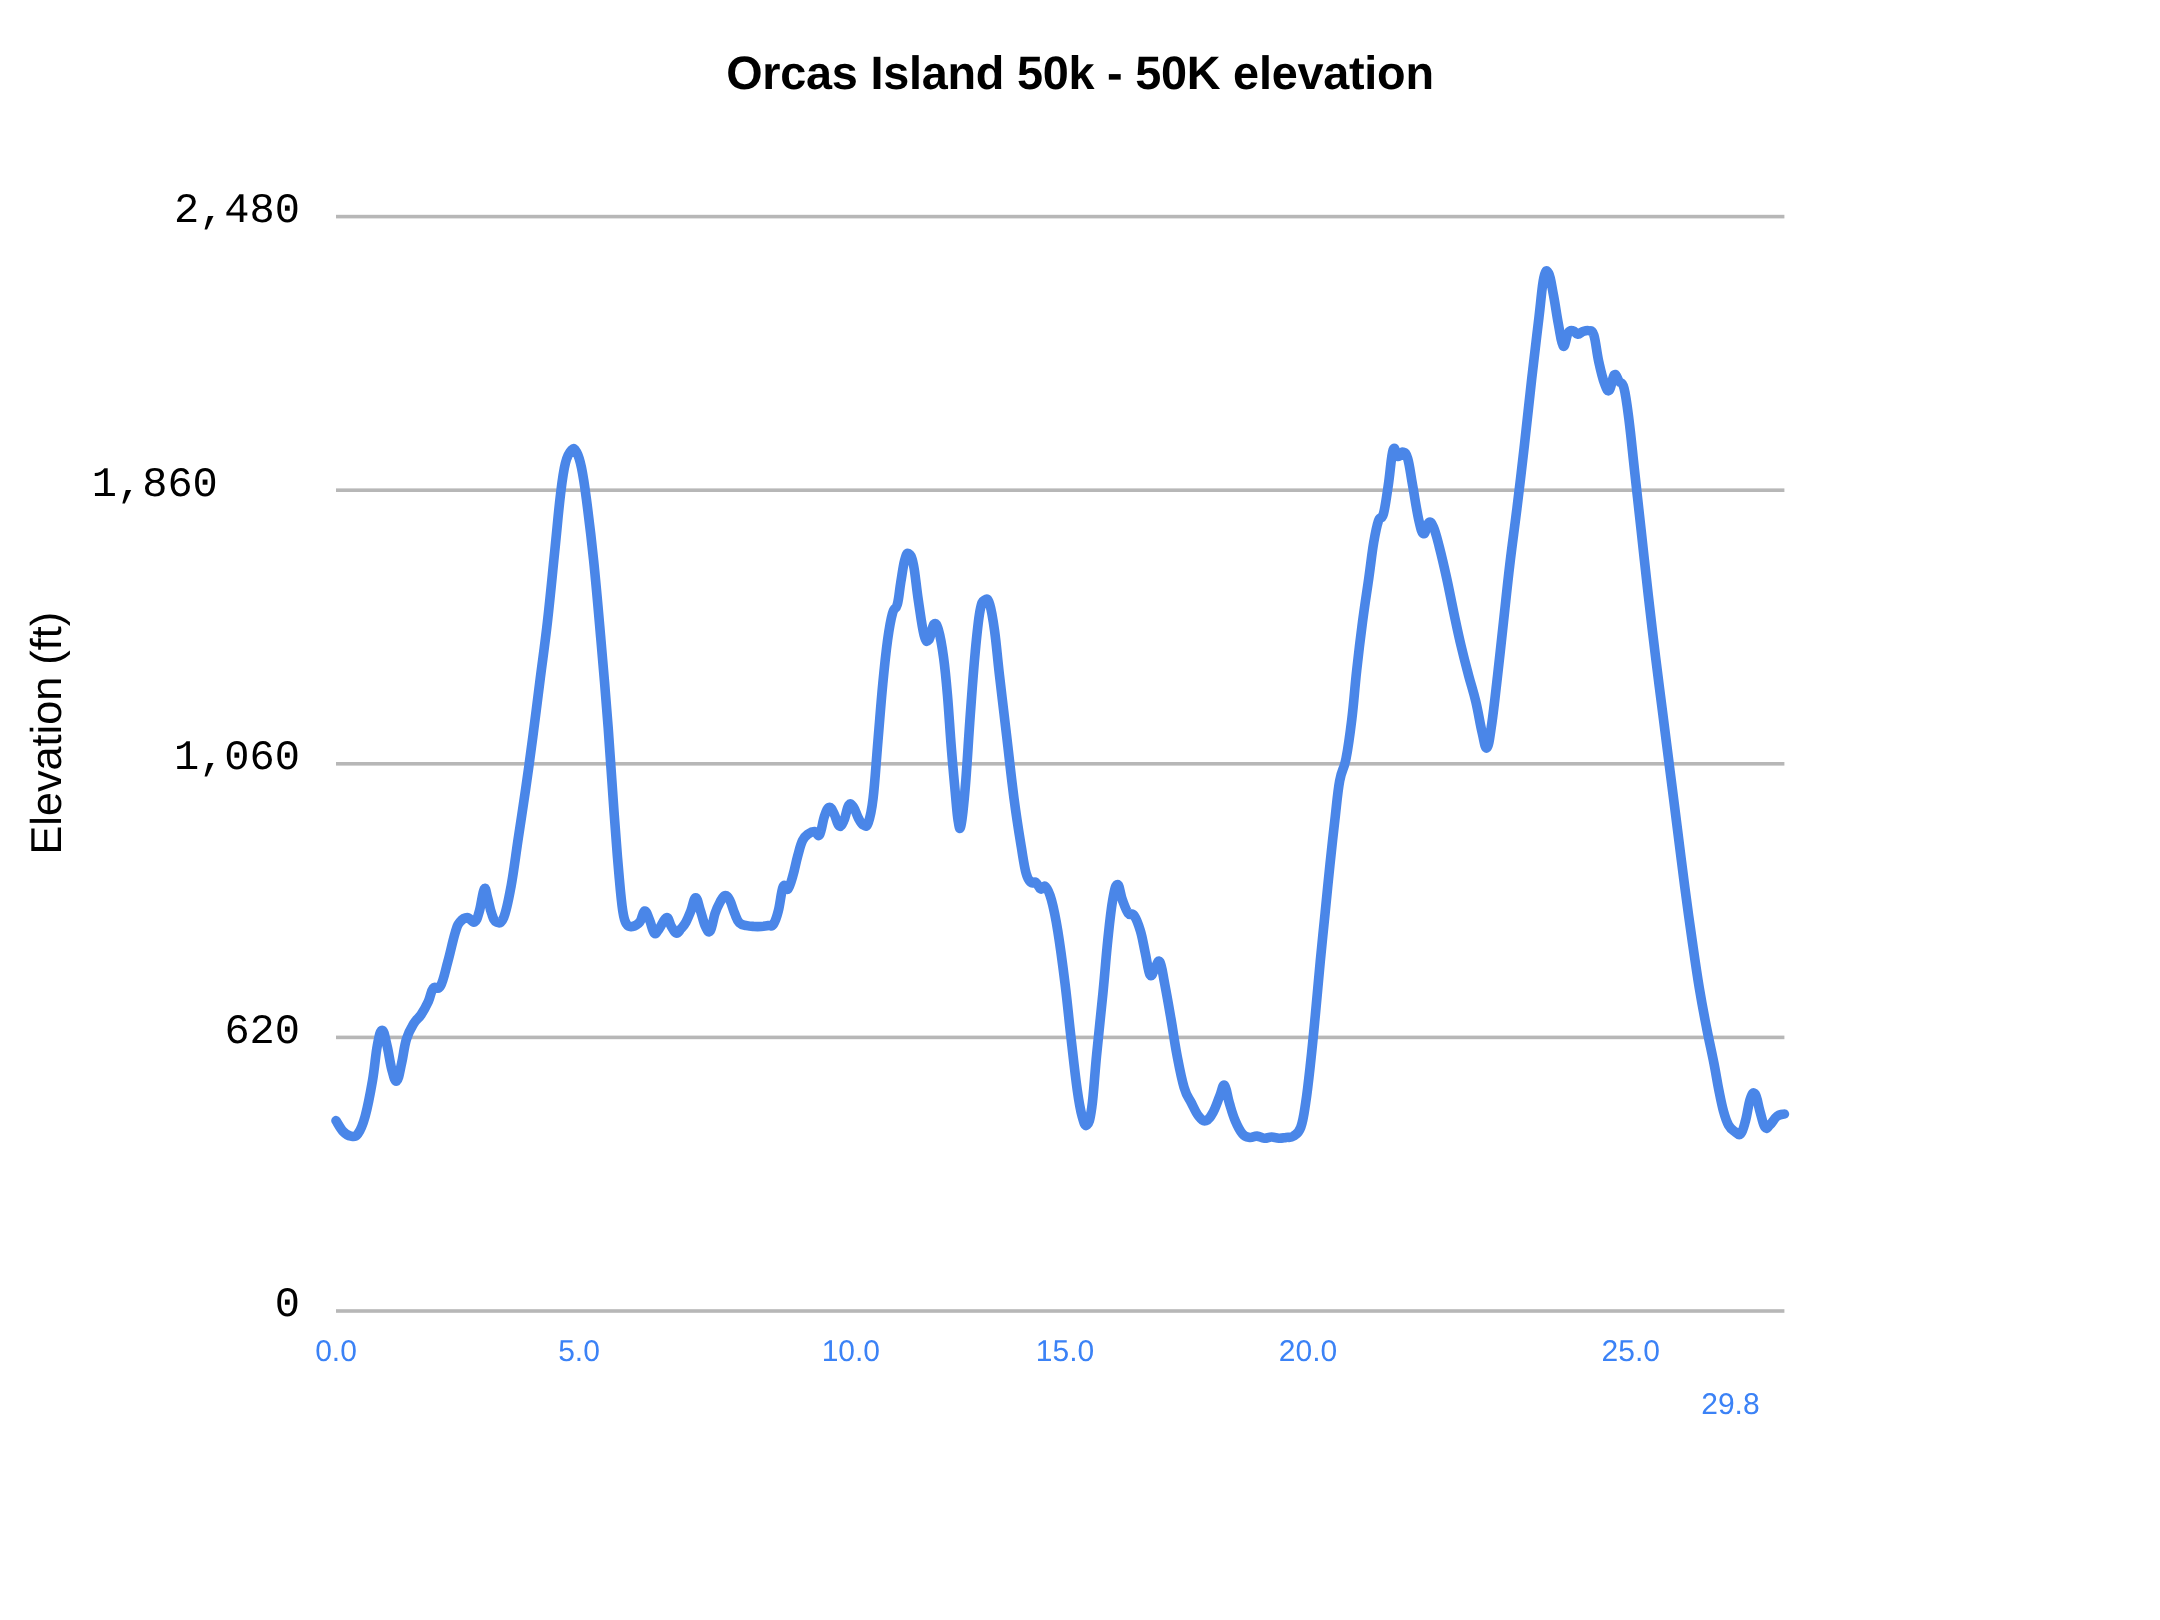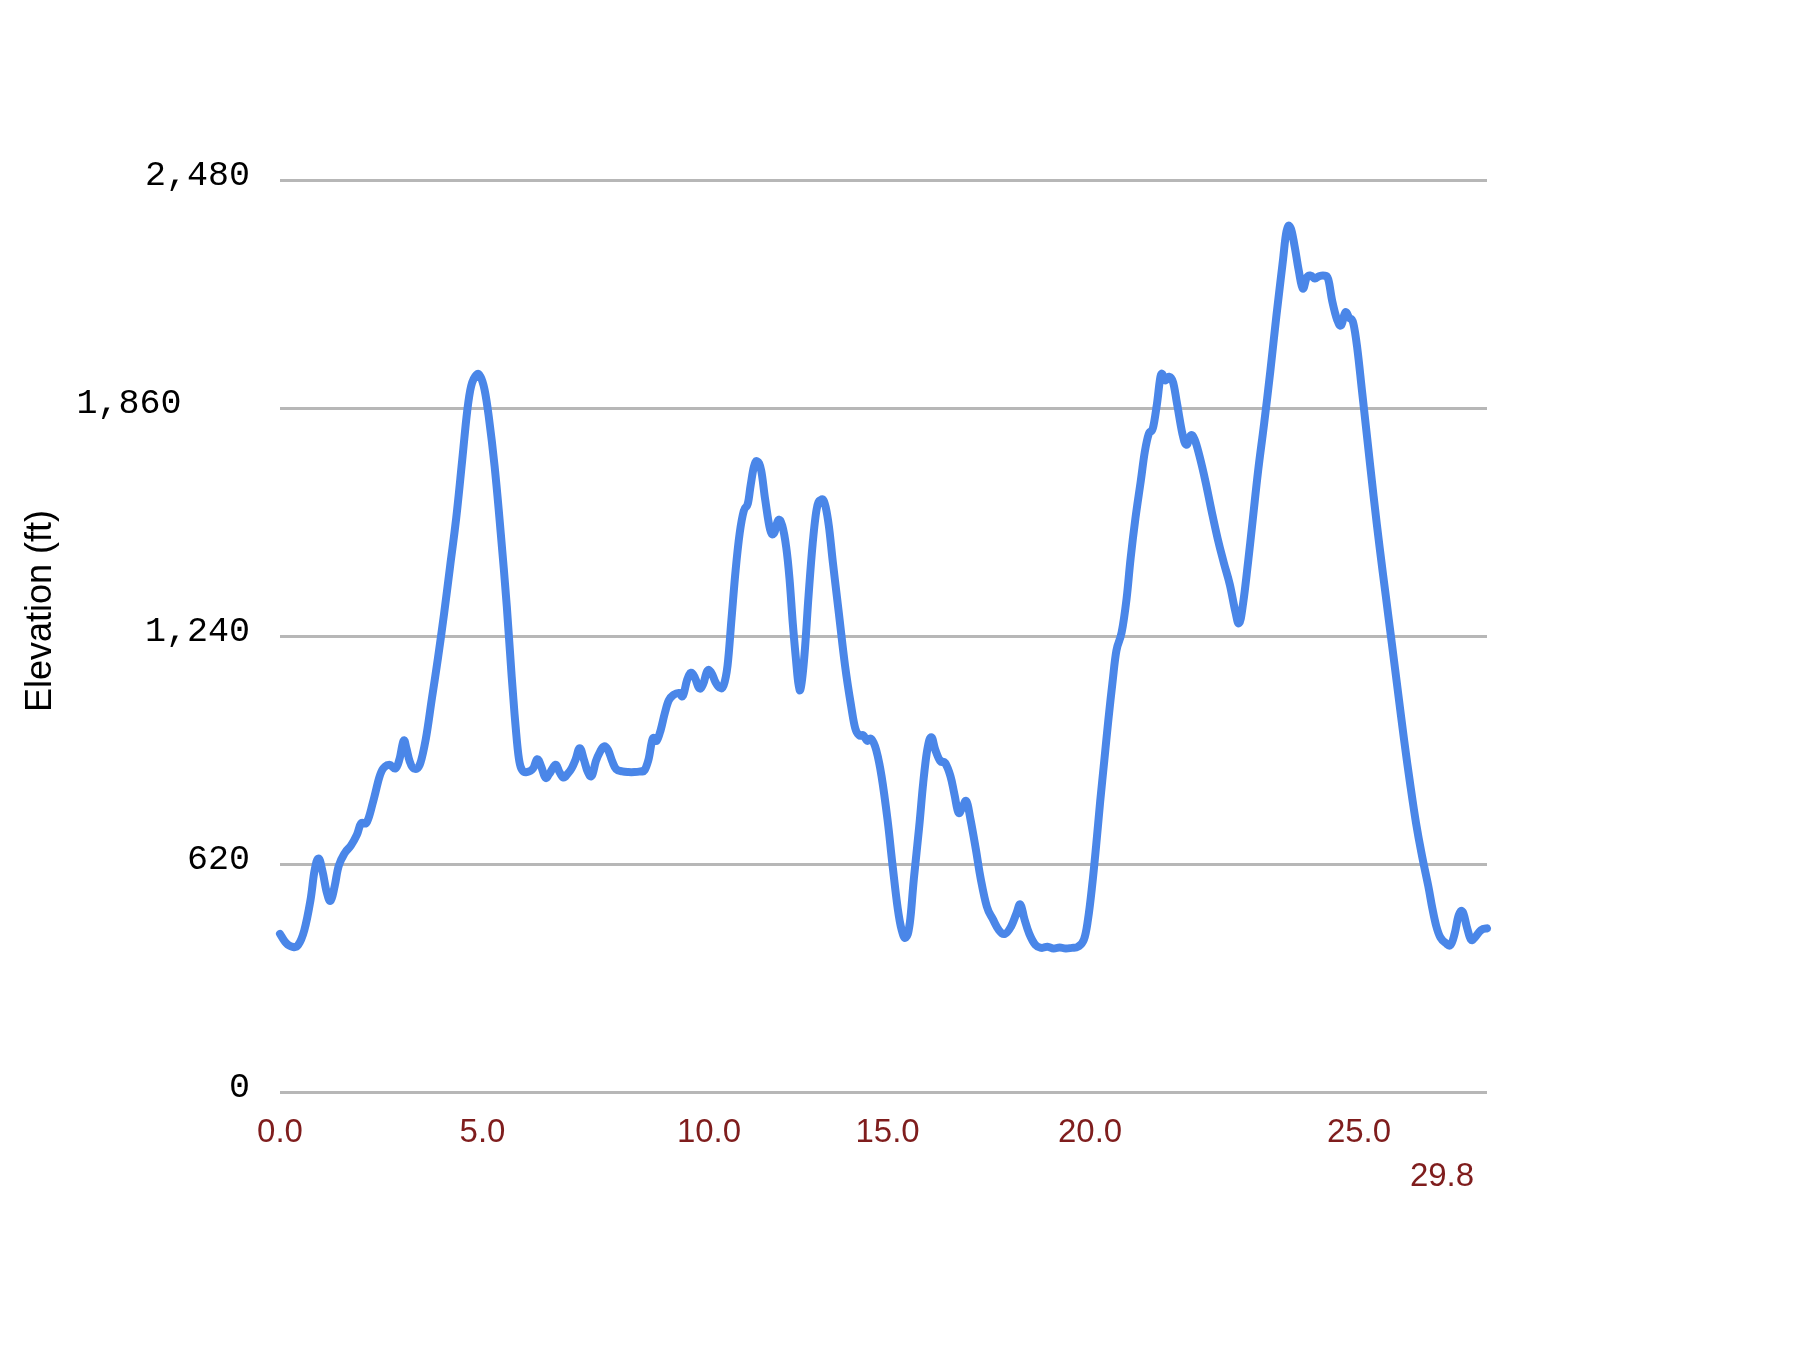--- a/index.html
+++ b/index.html
@@ -61,22 +61,22 @@
     position: absolute;
     left: 0px;
     top: 0px;
     width: 250px;
     height: 1350px;
   }
   .xtick {
     position: absolute;
     top: 1112px;
     text-align: center;
-    font-size: 33px;
-    color: #7f1d1d;
+    font-size: 25px;
+    color: #3b82f6;
     white-space: nowrap;
     transform: translateX(-50%);
   }
   #x-axis-title {
     position: absolute;
     left: 280px;
     top: 1240px;
     width: 1207px;
     text-align: center;
     font-size: 36px;
@@ -92,25 +92,26 @@
     color: #000000;
     transform: rotate(-90deg);
     transform-origin: center center;
   }
 </style>
 </head>
 <body>
 
 <div id="page">
 
+  <div id="chart-title">Orcas Island 50k - 50K elevation</div>
 
   <div id="ytick-col">
       <div class="ytick" style="top: 1068px; width: 242px;">0</div>
       <div class="ytick" style="top: 840px; width: 242px;">620</div>
-      <div class="ytick" style="top: 612px; width: 242px;">1,240</div>
+      <div class="ytick" style="top: 612px; width: 242px;">1,060</div>
       <div class="ytick" style="top: 384px; width: 242px; text-align: center;">1,860</div>
       <div class="ytick" style="top: 156px; width: 242px;">2,480</div>
     </div>
 
   <div id="y-axis-title">Elevation (ft)</div>
 
   <div id="plot-wrap">
     <div id="gridlines">
         <div class="gridline" style="top: 910.5px; background: rgb(183, 183, 183);"></div>
         <div class="gridline" style="top: 682.5px; background: rgb(183, 183, 183);"></div>

